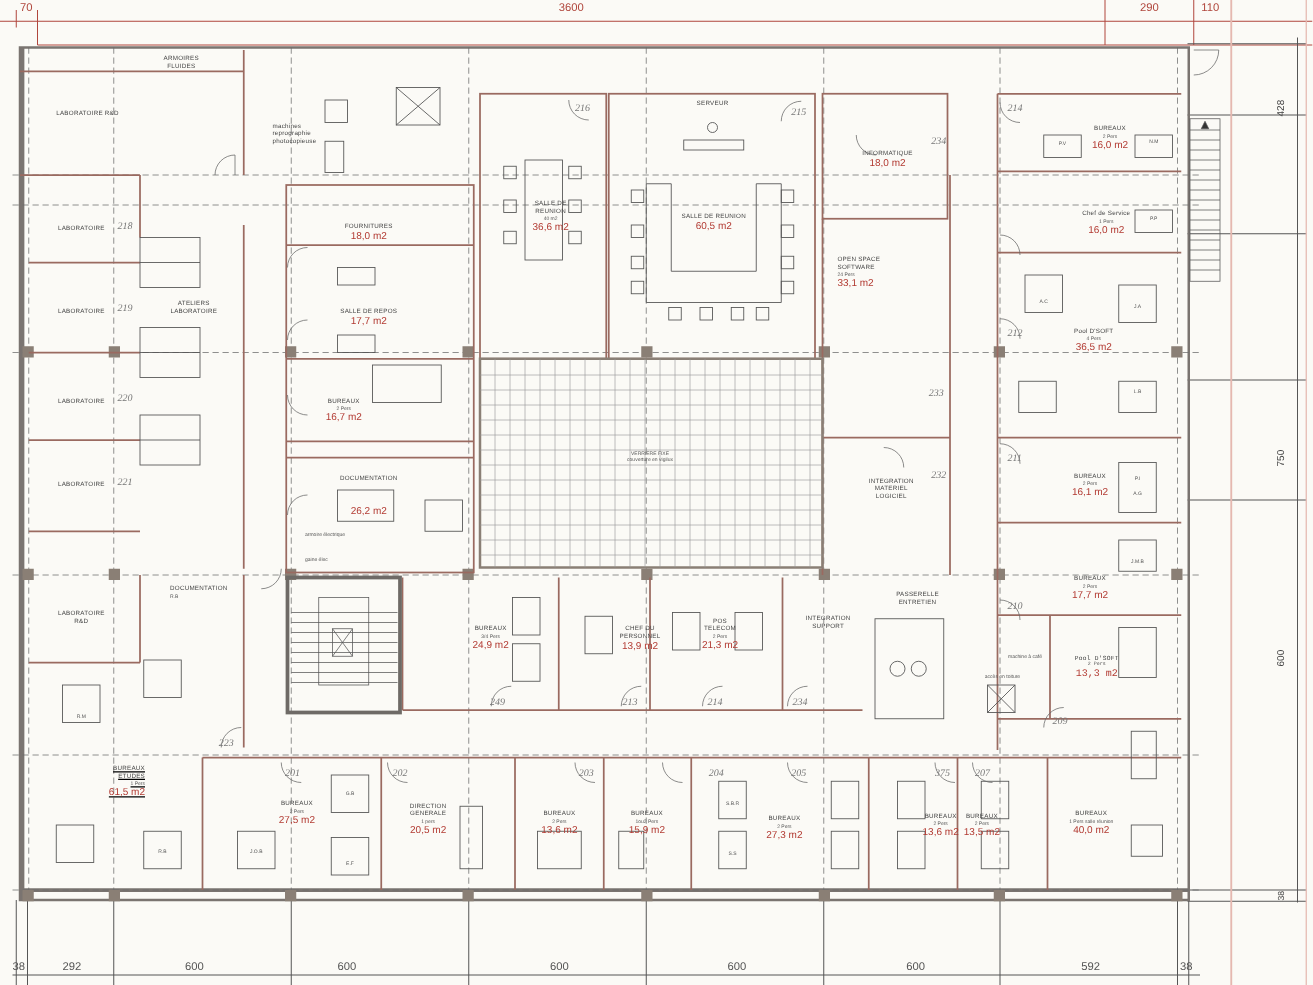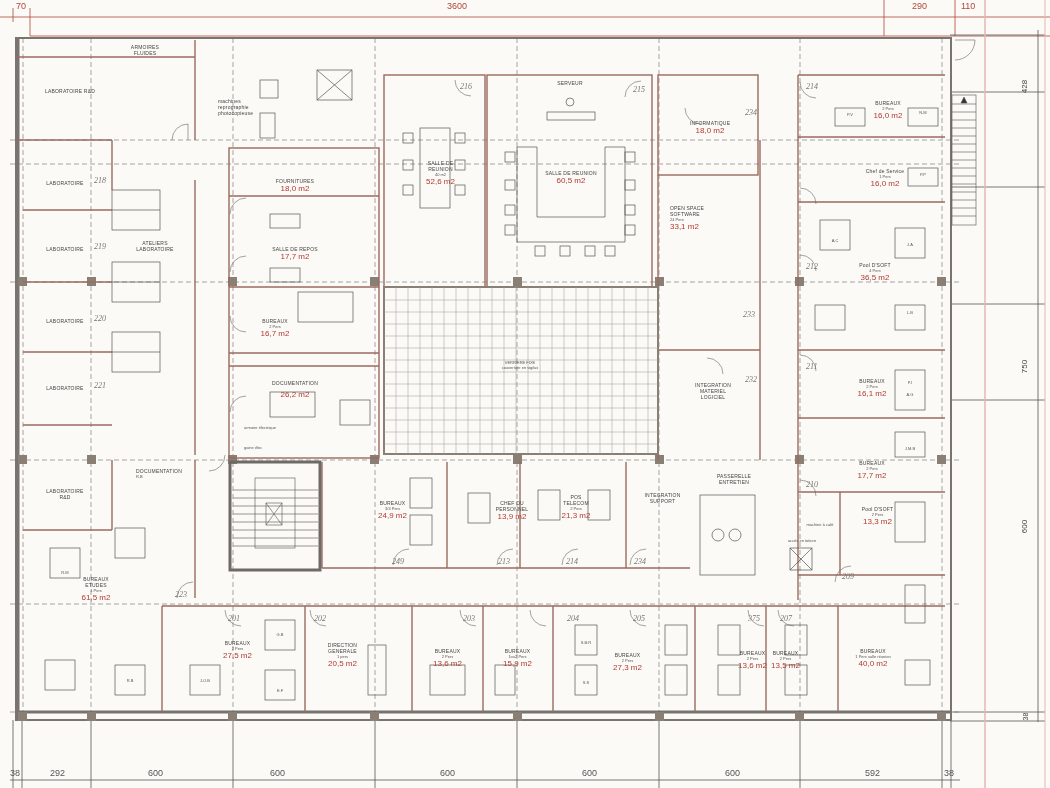--- a/index.html
+++ b/index.html
@@ -414,27 +414,27 @@
     <span class="lbl">SALLE DE REPOS</span>
     <span class="area">17,7 m2</span>
   </div>
 <div class="room" style="left:255px;top:318px;width:40px;">
     <span class="lbl">BUREAUX</span>
     <span class="sub">2 Pers</span>
     <span class="area">16,7 m2</span>
   </div>
 <div class="room" style="left:255px;top:380px;width:80px;">
     <span class="lbl">DOCUMENTATION</span>
-    <span class="area" style="margin-top:4px">26,2 m2</span>
+    <span class="area" style="margin-top:18px">26,2 m2</span>
   </div>
 
 <div class="room" style="left:418px;top:160px;width:45px;">
     <span class="lbl">SALLE DE REUNION</span>
     <span class="sub">40 m2</span>
-    <span class="area">52,6 m2</span>
+    <span class="area">36,6 m2</span>
   </div>
 <div class="rnum" style="left:460px;top:82px;">216</div>
 <div class="room" style="left:537px;top:170px;width:68px;">
     <span class="lbl">SALLE DE REUNION</span>
     <span class="area">60,5 m2</span>
   </div>
 <div class="rnum" style="left:633px;top:85px;">215</div>
 <div class="room" style="left:555px;top:80px;width:30px;">
     <span class="lbl">SERVEUR</span>
   </div>
@@ -479,21 +479,21 @@
 <div class="room" style="left:490px;top:360px;width:60px;">
     <span class="sub">VERRIERE FIXE</span>
     <span class="sub">couverture en vigilux</span>
   </div>
 <div class="room" style="left:852px;top:460px;width:40px;">
     <span class="lbl">BUREAUX</span>
     <span class="sub">2 Pers</span>
     <span class="area">17,7 m2</span>
   </div>
 <div class="rnum" style="left:806px;top:480px;">210</div>
-<div class="room" style="left:855px;top:506px;width:45px;">
+<div class="room" style="left:855px;top:524px;width:45px;font-family:Liberation Mono, monospace;">
     <span class="lbl" style="text-transform:none">Pool D'SOFT</span>
     <span class="sub">2 Pers</span>
     <span class="area">13,3 m2</span>
   </div>
 <div class="rnum" style="left:842px;top:572px;">209</div>
 <div class="room" style="left:800px;top:522px;width:40px;">
     <span class="sub">machine à café</span>
   </div>
 <div class="room" style="left:782px;top:538px;width:40px;">
     <span class="sub">accès en toiture</span>
@@ -524,21 +524,21 @@
   </div>
 <div class="rnum" style="left:634px;top:557px;">234</div>
 <div class="room" style="left:136px;top:468px;width:55px;text-align:left;">
     <span class="lbl">DOCUMENTATION</span>
     <span class="sub">R.B</span>
   </div>
 <div class="room" style="left:40px;top:488px;width:50px;">
     <span class="lbl">LABORATOIRE R&amp;D</span>
   </div>
 
-<div class="room" style="left:76px;top:576px;width:40px;text-align:center;">
+<div class="room" style="left:76px;top:612px;width:40px;text-align:right;text-decoration:underline;">
     <span class="lbl">BUREAUX ETUDES</span>
     <span class="sub">1 Pers</span>
     <span class="area">61,5 m2</span>
   </div>
 <div class="rnum" style="left:175px;top:590px;">223</div>
 <div class="room" style="left:215px;top:640px;width:45px;">
     <span class="lbl">BUREAUX</span>
     <span class="sub">2 Pers</span>
     <span class="area">27,5 m2</span>
   </div>

